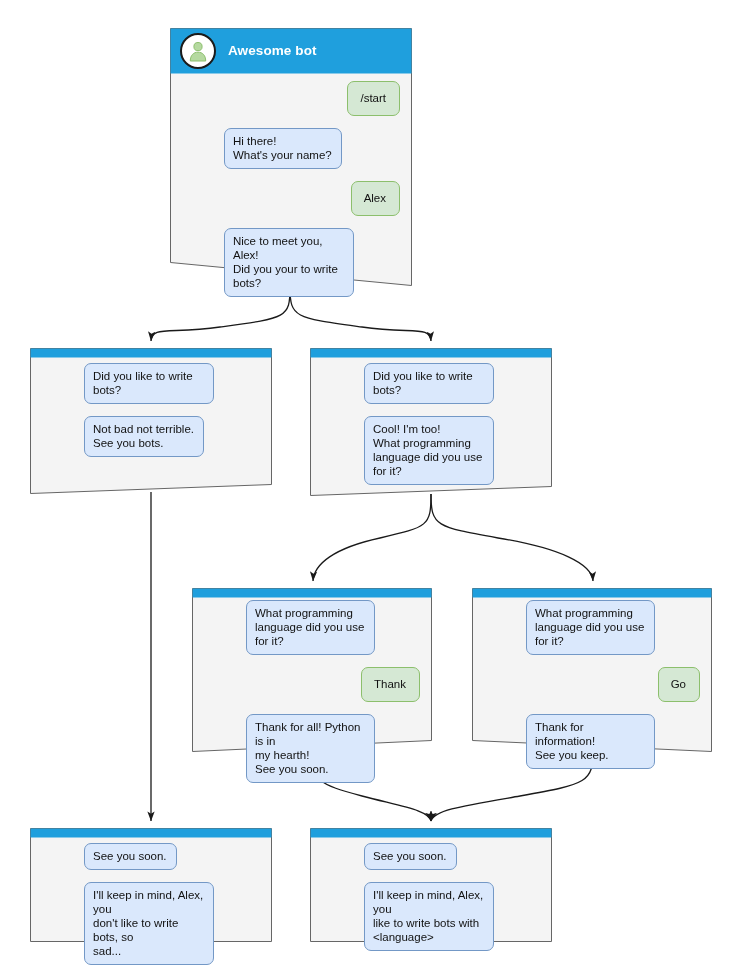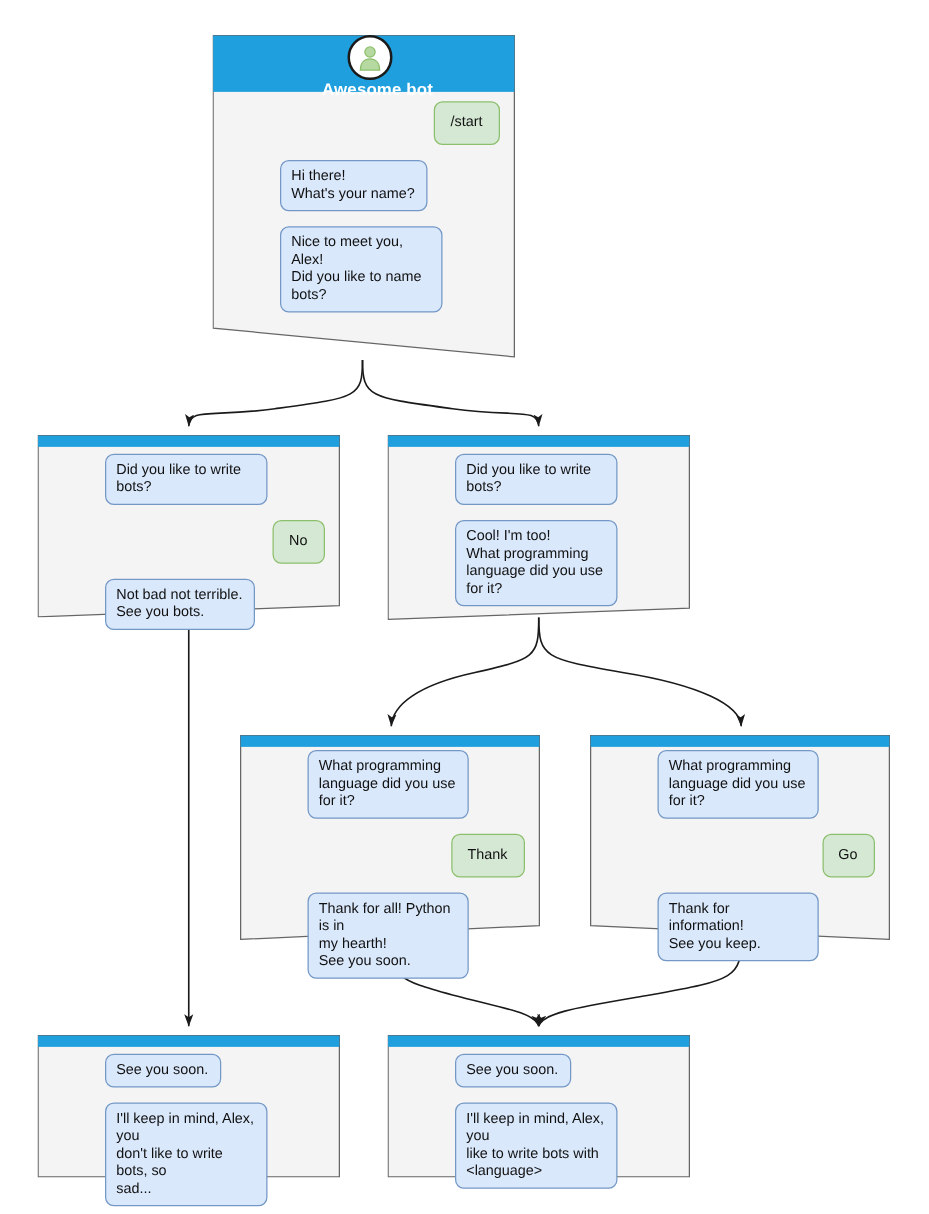--- a/index.html
+++ b/index.html
@@ -45,21 +45,20 @@
     width: 100%;
     height: 100%;
     box-sizing: border-box;
   }
   .card-header {
     position: relative;
     height: 18px;
     display: flex;
     align-items: center;
     box-sizing: border-box;
-    flex-direction: column;
   }
   .card-header.tall {
     height: 45px;
     padding-left: 10px;
   }
   .avatar {
     width: 36px;
     height: 36px;
     border-radius: 50%;
     background: #ffffff;
@@ -155,42 +154,42 @@
         <div class="bot-title">Awesome bot</div>
       </div>
       <div class="messages">
         <div class="msg-row right">
           <div class="bubble user">/start</div>
         </div>
         <div class="msg-row left">
           <div class="bubble bot">Hi there!
 What's your name?</div>
         </div>
+        <div class="msg-row right">
+          <div class="bubble user">Alex</div>
+        </div>
         <div class="msg-row left">
           <div class="bubble bot">Nice to meet you, Alex!
-Did you like to name bots?</div>
+Did you your to write bots?</div>
         </div>
       </div>
     </div>
   </div>
 
   <div class="chat-card" style="left:30px; top:348px; width:242px; height:146px;">
     <svg class="card-shape" width="242" height="146" viewBox="0 0 242 146" preserveAspectRatio="none">
       <path d="M0.5,0.5 L241.5,0.5 L241.5,136.5 L0.5,145.5 Z" fill="#f4f4f4" stroke="#666666" stroke-width="1"></path>
       <rect x="0.5" y="0.5" width="241" height="9" fill="#1f9fdd"></rect>
     </svg>
     <div class="card-content">
       <div class="card-header" style="height:9px;"></div>
       <div class="messages" style="padding-top:6px;">
         <div class="msg-row left">
           <div class="bubble bot">Did you like to write bots?</div>
         </div>
-        <div class="msg-row right">
-          <div class="bubble user">No</div>
-        </div>
         <div class="msg-row left">
           <div class="bubble bot">Not bad not terrible.
 See you bots.</div>
         </div>
       </div>
     </div>
   </div>
 
   <div class="chat-card" style="left:310px; top:348px; width:242px; height:148px;">
     <svg class="card-shape" width="242" height="148" viewBox="0 0 242 148" preserveAspectRatio="none">

